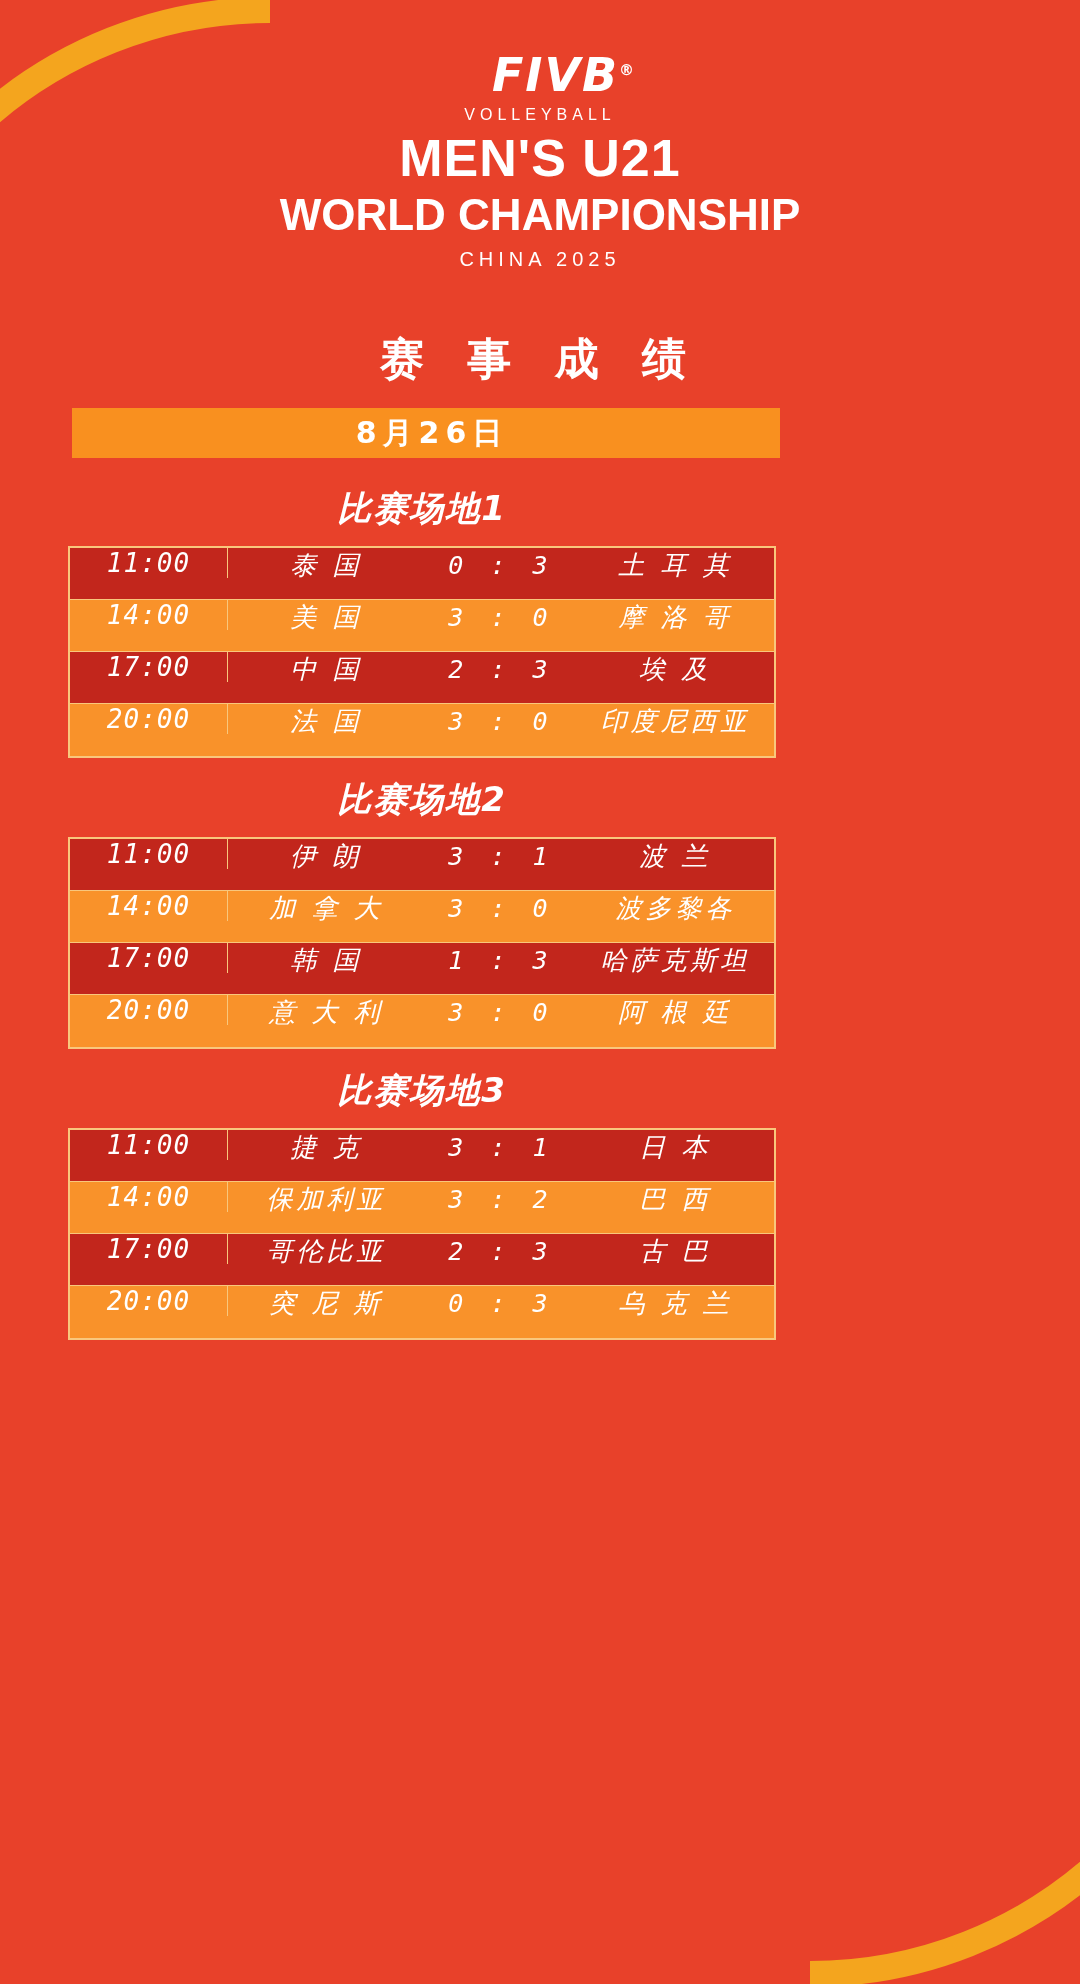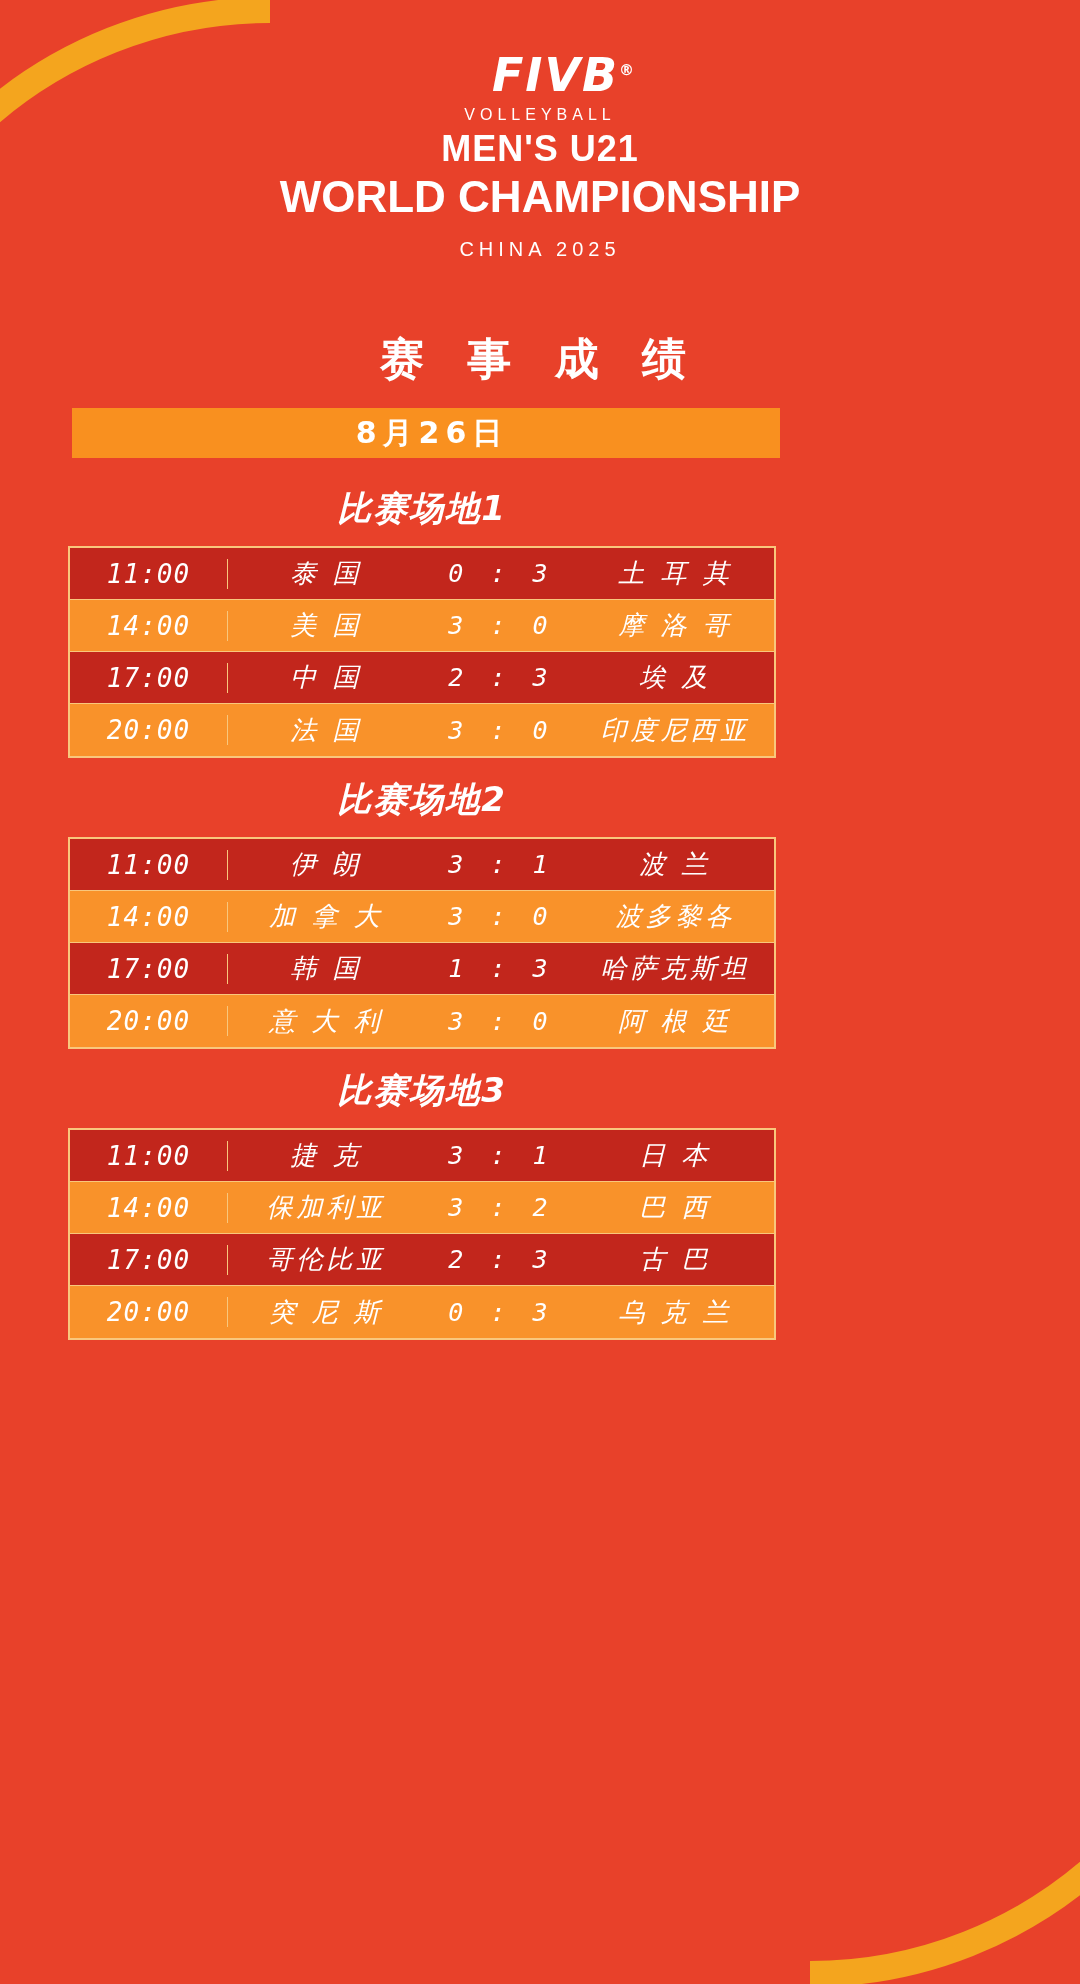--- a/index.html
+++ b/index.html
@@ -38,27 +38,27 @@
   }
   .fivb sup { font-size:15px; vertical-align:super; font-style:normal; }
   .ball-wrap { margin-top:6px; height:110px; position:relative; }
   .volleyball-text {
     margin-top:4px;
     font-size:16px;
     font-weight:normal;
     letter-spacing:5px;
   }
   .title-main1 {
-    font-size:36px; font-weight:bold; letter-spacing:1px; margin-top:4px;
+    font-size:52px; font-weight:bold; letter-spacing:1px; margin-top:4px;
   }
   .title-main2 {
     font-size:44px; font-weight:bold; letter-spacing:0px; margin-top:2px;
   }
   .title-sub {
-    font-size:20px; letter-spacing:5px; margin-top:16px;
+    font-size:20px; letter-spacing:5px; margin-top:8px;
   }
 
   
   .results-title {
     position:absolute; top:330px; left:0; right:0;
     text-align:center;
     color:#ffffff;
     font-size:44px;
     font-weight:bold;
     letter-spacing:14px;
@@ -94,21 +94,21 @@
     letter-spacing:2px;
     margin-bottom:14px;
     font-family:"DejaVu Sans", sans-serif;
   }
   .table {
     border:2px solid #f9c77c;
     width:708px;
   }
   .row {
     display:flex;
-    align-items:center;
+    align-items:flex-start;
     height:52px;
     border-bottom:1px solid #f9c77c;
   }
   .row:last-child { border-bottom:none; }
   .row.dark  { background:#c2261c; }
   .row.light { background:#f9922a; }
 
   .cell-time {
     width:158px;
     display:flex; align-items:center; justify-content:center;

